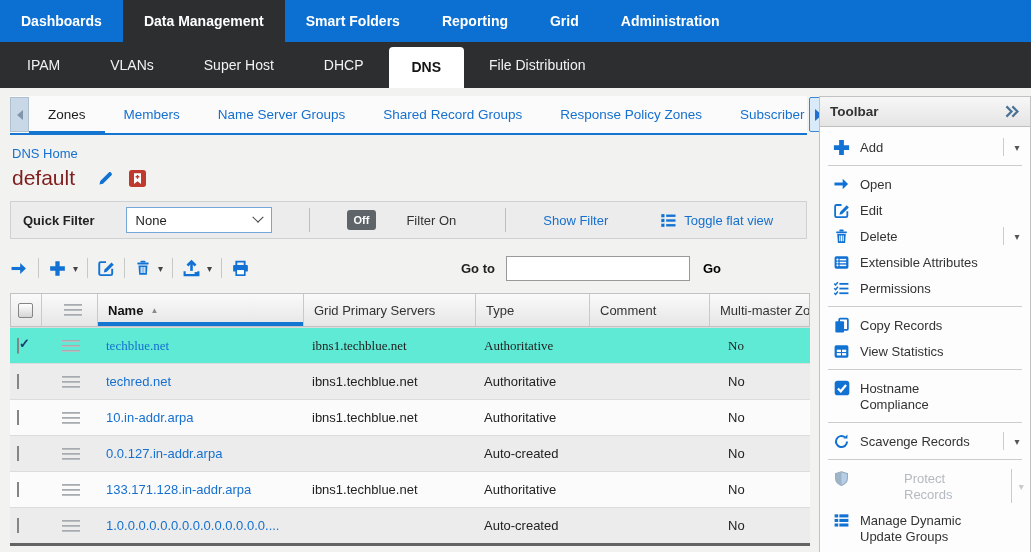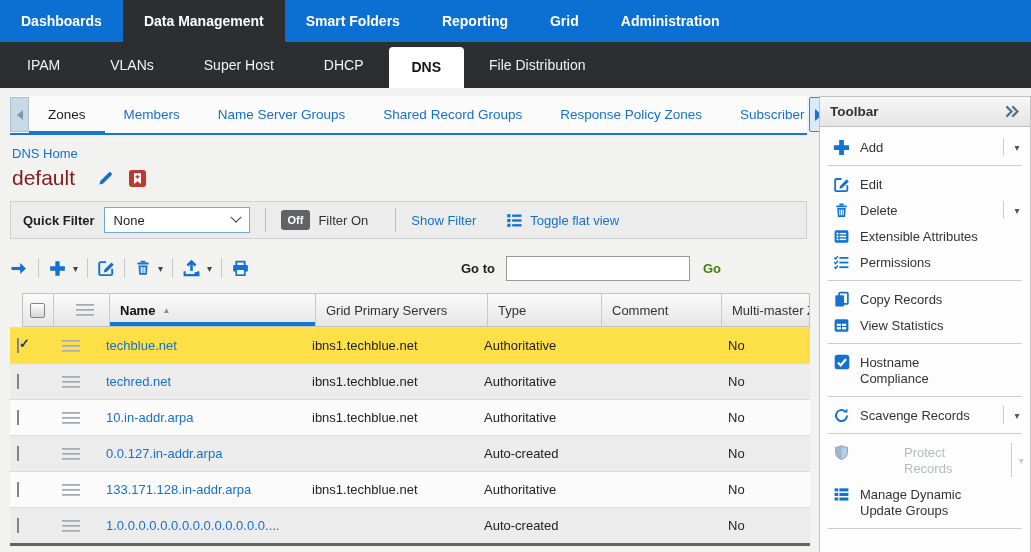--- a/index.html
+++ b/index.html
@@ -32,53 +32,53 @@
   .tab.clipped { max-width:88px; overflow:hidden; padding-right:0; flex:none; }
 
   
   .breadcrumb { display:inline-block; margin:11px 2px 0; font-size:13px; color:#1570cf; cursor:pointer; }
   .title-row { display:flex; align-items:center; margin:5px 2px 11px; }
   .page-title { font-size:21px; color:#7f1d1d; font-weight:normal; }
   .title-icon { margin-left:22px; cursor:pointer; display:flex; }
   .title-icon + .title-icon { margin-left:14px; }
 
   
-  .quickfilter { height:38px; background:#ececec; border:1px solid #d0d0d0; display:flex; align-items:center; padding:0 12px; }
+  .quickfilter { height:38px; background:#ececec; border:1px solid #d0d0d0; display:flex; align-items:center; padding:0 12px;gap:22px; }
   .qf-label { font-weight:bold; color:#222; margin-right:9px; white-space:nowrap; }
   .qf-select { width:146px; height:26px; background:#fff; border:1px solid #74a7da; display:flex; align-items:center; padding:8px 9px; color:#222; cursor:pointer; }
   .qf-chevron { margin-left:auto; width:8px; height:8px; border-right:1.7px solid #444; border-bottom:1.7px solid #444; transform:rotate(45deg) translate(-2px,-2px); }
   .qf-divider { width:1px; height:24px; background:#bdbdbd; margin:0 15px; }
   .off-badge { background:#5f6468; color:#fff; font-size:11px; font-weight:bold; padding:4px 7px; border-radius:3px; margin-right:8px; cursor:pointer; }
   .link { color:#1570cf; cursor:pointer; text-decoration:none; }
   .flatview-wrap { display:flex; align-items:center; margin-left:4px; }
   .flatview-wrap .icon { margin-right:7px; display:flex; }
 
   
   .actionbar { display:flex; align-items:center; margin-top:15px; height:28px; }
   .ab-btn { display:flex; align-items:center; cursor:pointer; }
   .ab-divider { width:1px; height:20px; background:#c8c8c8; margin:0 9px; }
   .caret { font-size:10px; color:#444; margin-left:6px; cursor:pointer; }
   .caret::after { content:"▾"; }
   .goto-group { margin-left:auto; margin-right:86px; display:flex; align-items:center; }
   .goto-label { font-weight:bold; color:#222; margin-right:11px; }
   .goto-input { width:184px; height:25px; border:1px solid #999; background:#fff; margin-right:13px; font-family:"Liberation Sans",sans-serif; font-size:13px; padding:0 6px; }
-  .go-btn { color:#4d7c0f; font-weight:bold; cursor:pointer; }
+  .go-btn { color:#000000; font-weight:bold; cursor:pointer; }
 
   
   .ztable { width:800px; margin-top:11px; border-bottom:3px solid #636363; }
   .thead, .trow { display:grid; grid-template-columns:30px 56px 206px 172px 114px 120px 1fr; }
-  .thead { height:34px; background:linear-gradient(#fafafa,#e6e6e6); border:1px solid #c2c2c2; align-items:center;margin-left:12px; }
+  .thead { height:34px; background:linear-gradient(#fafafa,#e6e6e6); border:1px solid #c2c2c2; align-items:center; }
   .th { padding-left:10px; color:#333; border-left:1px solid #c9c9c9; height:100%; display:flex; align-items:center; position:relative; white-space:nowrap; overflow:hidden; cursor:pointer; }
   .th.nb { border-left:none; }
   .th-name { font-weight:bold; color:#111; }
   .th-name::before { content:""; position:absolute; left:0; right:0; bottom:0; height:4px; background:#1576d1; }
   .sort-asc { font-size:8px; color:#8a8a8a; margin-left:7px; }
   .trow { height:36px; align-items:center; background:#fbfbfb; border-top:1px solid #dcdcdc; }
   .trow:first-of-type { border-top:none; }
-  .trow.selected { background:#fde047; }
+  .trow.selected { background:#5eead4;font-family:Liberation Serif, serif; }
   .trow.alt { background:#ececec; }
   .td { padding-left:10px; white-space:nowrap; overflow:hidden; color:#222; }
   .td a { color:#1570cf; text-decoration:none; cursor:pointer; }
   .cb { width:15px; height:15px; border:1px solid #858585; background:linear-gradient(#fff,#d5d5d5); border-radius:2px; margin-left:7px; position:relative; cursor:pointer; }
   .cb.checked::after { content:"✓"; position:absolute; top:-2px; left:1px; font-size:13px; font-weight:bold; color:#1d3b6f; }
   .drag { width:18px; margin-left:12px; display:flex; flex-direction:column; gap:3px; cursor:grab; }
   .drag i { height:2px; background:#a7abaf; border-bottom:1px solid #babdc0; display:block; }
 
   
   .sidebar { width:212px; margin-left:12px; background:#fdfdfd; border:1px solid #c2c2c2; border-bottom:none; height:456px; flex:none; }
@@ -374,20 +374,29 @@
         <span class="sb-icon">
           <svg width="19" height="19" viewBox="0 0 16 16">
               <path d="M8 1.6v12.8M1.6 8h12.8" stroke="#1272d3" stroke-width="4"></path>
             </svg>
         </span>
         <span class="sb-label">Add</span>
         <span class="sb-caret"></span>
       </div>
       <div class="sb-divider"></div>
 
+      <div class="sb-item">
+        <span class="sb-icon">
+          <svg width="18" height="18" viewBox="0 0 16 16" fill="#1272d3">
+              <rect x="1.3" y="6.7" width="8.2" height="2.6"></rect>
+              <path d="M8.6 3.4L13.4 8l-4.8 4.6z"></path>
+            </svg>
+        </span>
+        <span class="sb-label">Open</span>
+      </div>
 
       <div class="sb-item">
         <span class="sb-icon">
           <svg width="17" height="17" viewBox="0 0 16 16">
               <path d="M13.5 8.6v4.4c0 .7-.6 1.3-1.3 1.3H3.3c-.7 0-1.3-.6-1.3-1.3V4.1c0-.7.6-1.3 1.3-1.3H8" fill="none" stroke="#1272d3" stroke-width="1.7"></path>
               <path d="M6.7 9.3l6.2-6.2 2 2-6.2 6.2-2.6.6z" fill="#1272d3"></path>
             </svg>
         </span>
         <span class="sb-label">Edit</span>
       </div>

